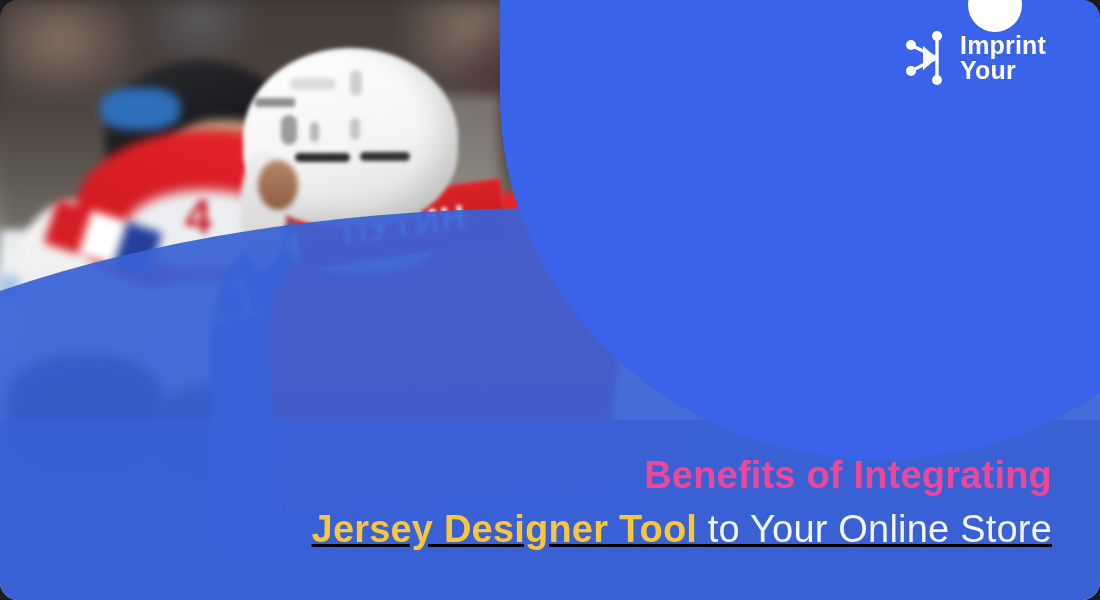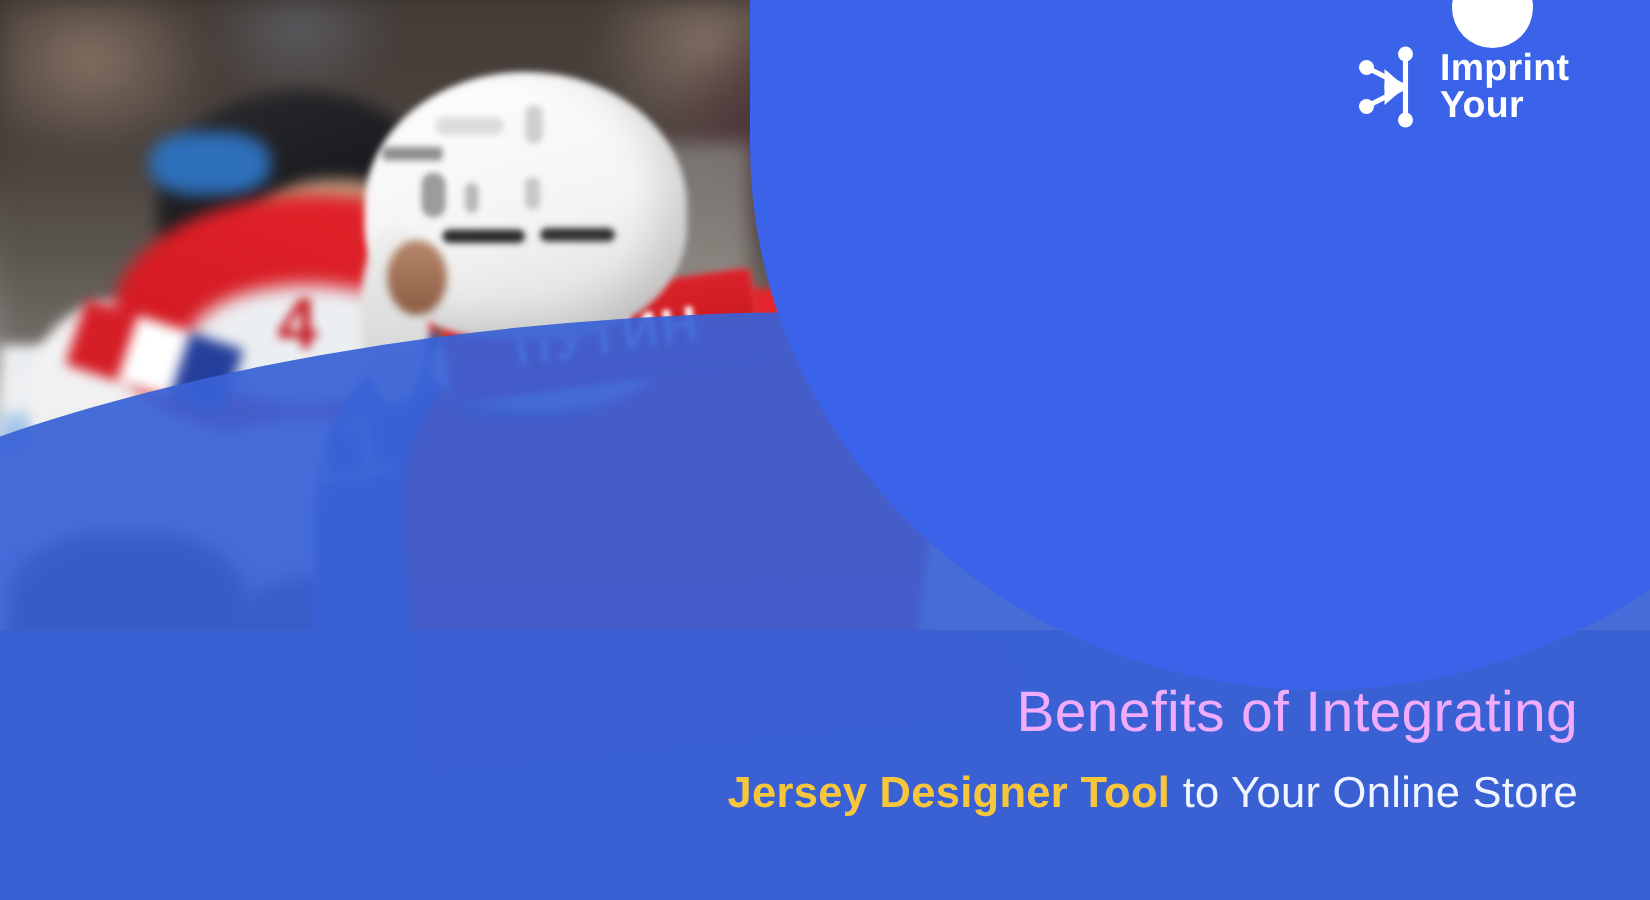--- a/index.html
+++ b/index.html
@@ -6,20 +6,21 @@
   html,body{margin:0;padding:0;background:#1b1b1b;}
   *{box-sizing:border-box;}
 
   #banner{
     position:relative;
     width:1100px;
     height:600px;
     overflow:hidden;
     font-family:"Liberation Sans","DejaVu Sans",sans-serif;
     background:#2b2b2b;
+    border-radius:18px;
   }
 
   
   .photo{position:absolute;inset:0;overflow:hidden;
     background:
       linear-gradient(180deg,#3a3530 0%,#46403a 18%,#6d6862 30%,#9b9893 40%,#d8d8d6 52%,#f2f2f0 62%,#dfe4ea 75%,#cfd8e4 100%);
     filter:saturate(1.02);
   }
   .photo > *{position:absolute;}
 
@@ -181,23 +182,23 @@
   .logo{position:absolute;left:903px;top:28px;display:flex;align-items:center;gap:11px;}
   .logo-mark{width:46px;height:60px;flex:0 0 auto;}
   .logo-text{color:#fff;font-size:25px;line-height:25px;font-weight:700;letter-spacing:.2px;}
   .logo-text span{display:block;}
 
   .logo-dot{position:absolute;width:54px;height:54px;border-radius:50%;background:#fff;
     left:968px;top:-22px;}
 
   
   .headline{position:absolute;right:48px;bottom:42px;text-align:right;}
-  .hl1{color:#f0abfc;font-size:38px;line-height:50px;font-weight:400;letter-spacing:.2px;
+  .hl1{color:#ec4899;font-size:38px;line-height:50px;font-weight:700;letter-spacing:.2px;
     white-space:nowrap;}
-  .hl2{font-size:29px;line-height:58px;white-space:nowrap;letter-spacing:.2px;}
+  .hl2{font-size:38px;line-height:58px;white-space:nowrap;letter-spacing:.2px;text-decoration:underline;}
   .hl2 .strong{color:#f7c63c;font-weight:700;}
   .hl2 .light{color:#f2f5ff;font-weight:300;}
 </style>
 </head>
 <body>
 
 <div id="banner">
 
   <div class="photo">
     <div class="crowd"></div>

